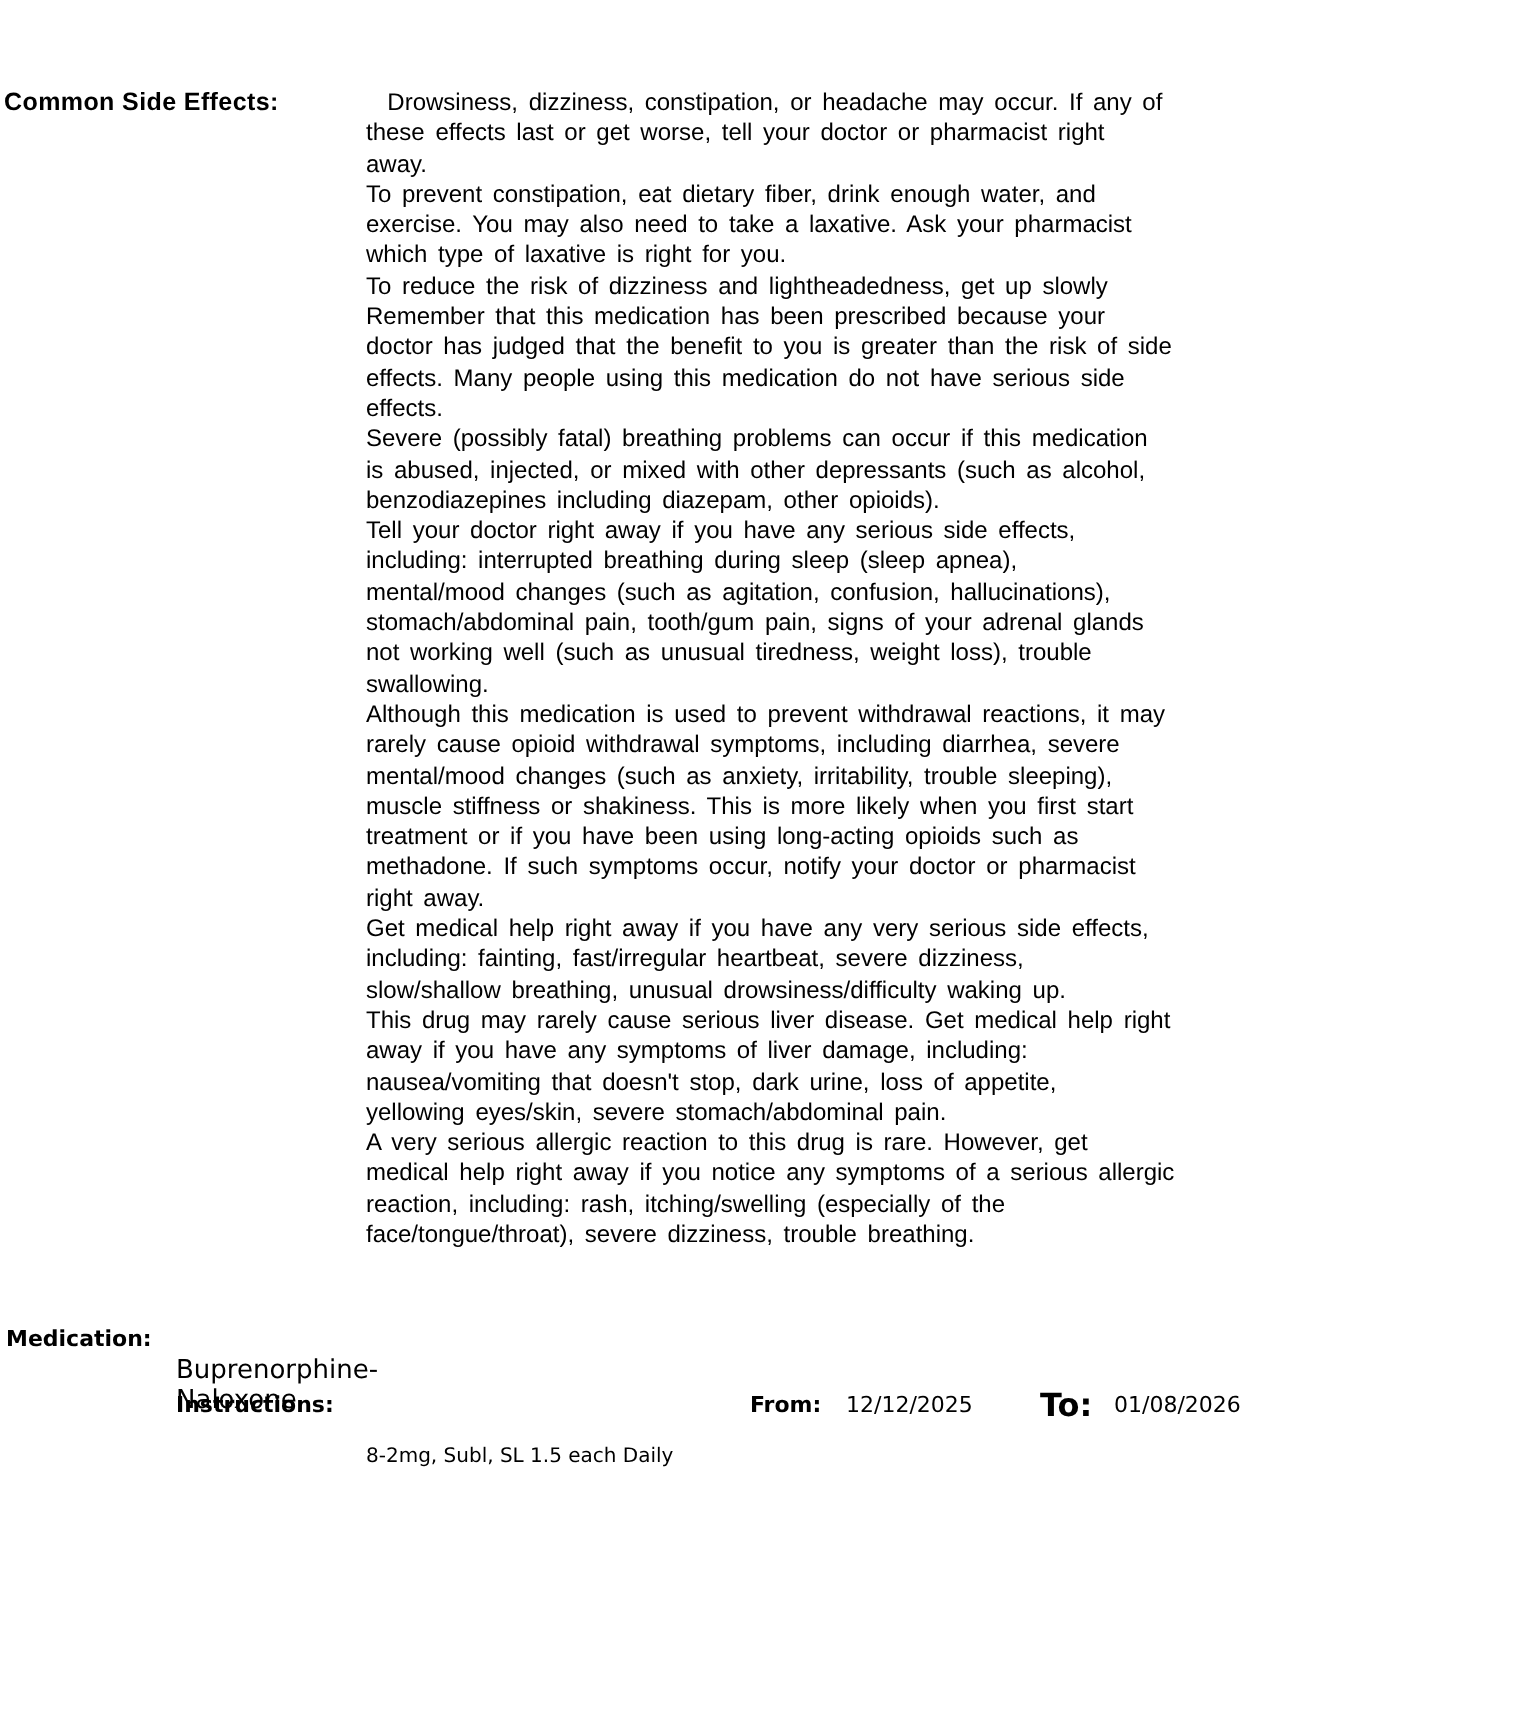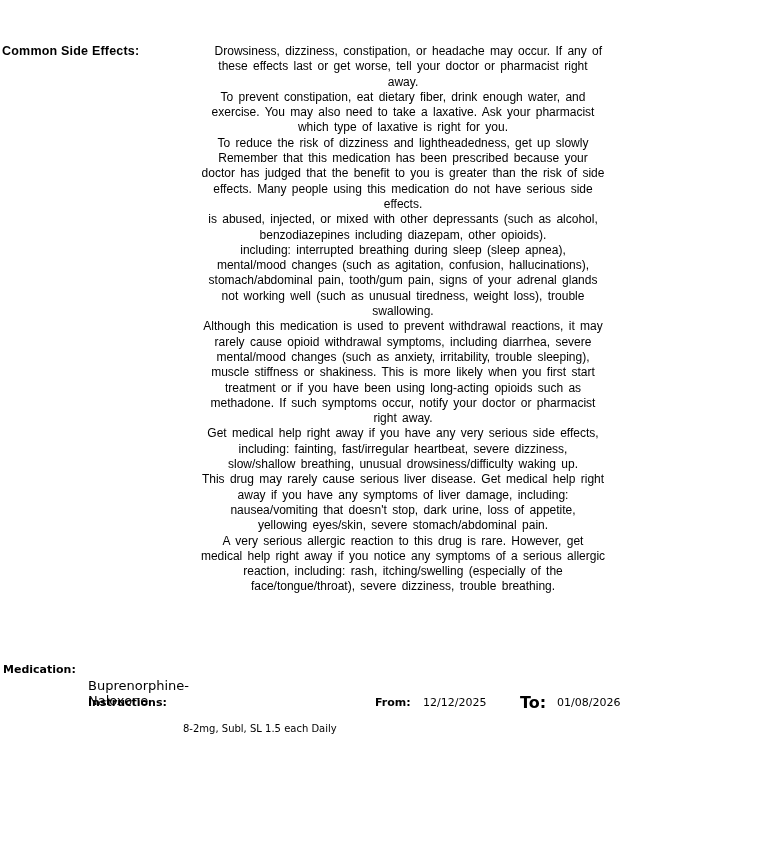--- a/index.html
+++ b/index.html
@@ -27,21 +27,20 @@
     left: 183px;
     top: 44px;
     width: 440px;
     font-size: 12px;
     line-height: 15.3px;
     word-spacing: 2px;
   }
   .text-col .line {
     white-space: pre;
     height: 15.3px;
-    text-align: center;
   }
   .footer { font-family: "DejaVu Sans", sans-serif; }
   .med-label {
     position: absolute;
     left: 3px;
     top: 662px;
     font-weight: bold;
     font-size: 11px;
     line-height: 15px;
     white-space: nowrap;
@@ -118,22 +117,24 @@
     <div class="line">these effects last or get worse, tell your doctor or pharmacist right</div>
     <div class="line">away.</div>
     <div class="line">To prevent constipation, eat dietary fiber, drink enough water, and</div>
     <div class="line">exercise. You may also need to take a laxative. Ask your pharmacist</div>
     <div class="line">which type of laxative is right for you.</div>
     <div class="line">To reduce the risk of dizziness and lightheadedness, get up slowly</div>
     <div class="line">Remember that this medication has been prescribed because your</div>
     <div class="line">doctor has judged that the benefit to you is greater than the risk of side</div>
     <div class="line">effects. Many people using this medication do not have serious side</div>
     <div class="line">effects.</div>
+    <div class="line">Severe (possibly fatal) breathing problems can occur if this medication</div>
     <div class="line">is abused, injected, or mixed with other depressants (such as alcohol,</div>
     <div class="line">benzodiazepines including diazepam, other opioids).</div>
+    <div class="line">Tell your doctor right away if you have any serious side effects,</div>
     <div class="line">including: interrupted breathing during sleep (sleep apnea),</div>
     <div class="line">mental/mood changes (such as agitation, confusion, hallucinations),</div>
     <div class="line">stomach/abdominal pain, tooth/gum pain, signs of your adrenal glands</div>
     <div class="line">not working well (such as unusual tiredness, weight loss), trouble</div>
     <div class="line">swallowing.</div>
     <div class="line">Although this medication is used to prevent withdrawal reactions, it may</div>
     <div class="line">rarely cause opioid withdrawal symptoms, including diarrhea, severe</div>
     <div class="line">mental/mood changes (such as anxiety, irritability, trouble sleeping),</div>
     <div class="line">muscle stiffness or shakiness. This is more likely when you first start</div>
     <div class="line">treatment or if you have been using long-acting opioids such as</div>

